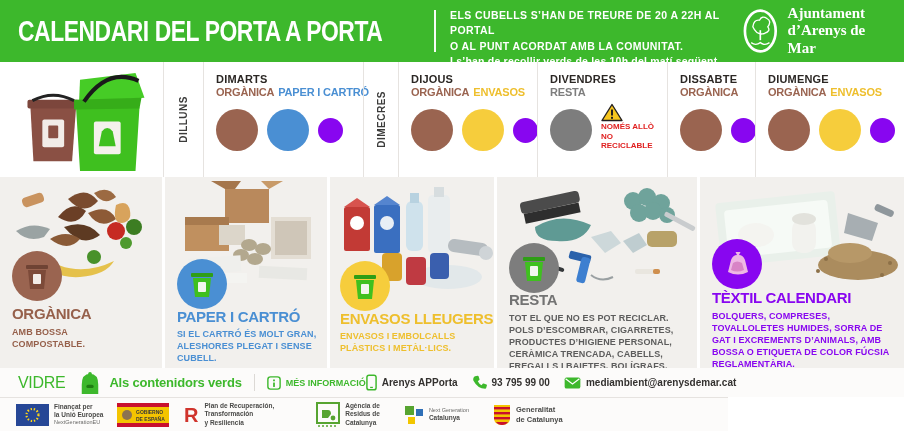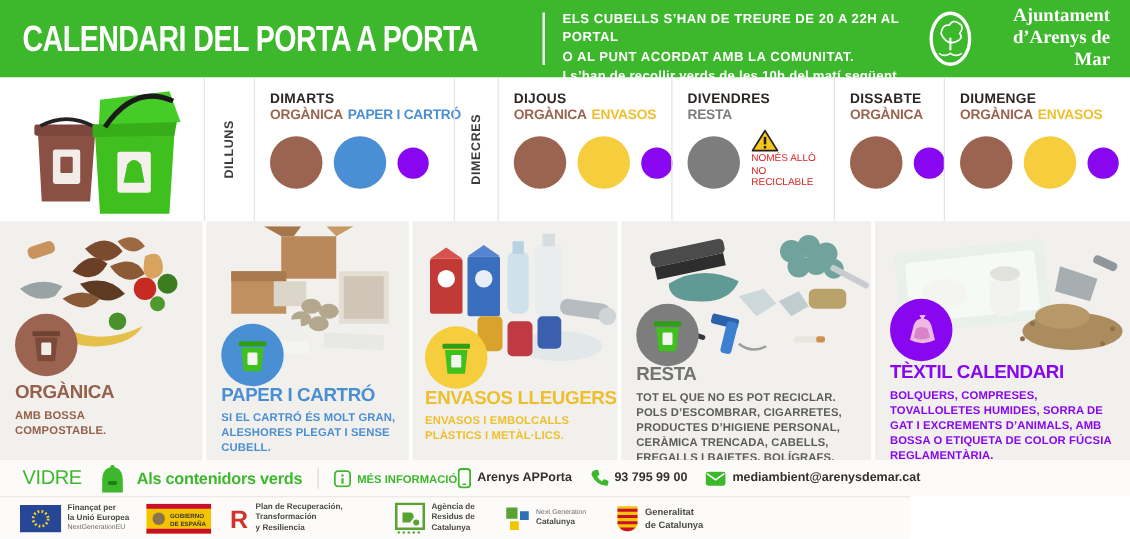--- a/index.html
+++ b/index.html
@@ -10,21 +10,21 @@
   .header { position: absolute; top: 0; left: 0; width: 904px; height: 62px;
             background: #3db82c; display: flex; align-items: center; }
   .main-title { color: #fff; font-size: 26px; font-weight: bold; letter-spacing: -0.5px;
                 white-space: nowrap; margin-left: 18px;
                 transform: scale(0.88, 1.12); transform-origin: 0 50%; }
   .header-divider { width: 2px; height: 42px; background: rgba(255,255,255,.95); margin: 0 14px 0 2px; flex: none; }
   .notice { color: #fff; font-size: 10.5px; font-weight: bold; line-height: 1.45; letter-spacing: .4px; margin-top: 15px; }
   .notice .n3 { letter-spacing: .2px; }
   .logo { margin-left: auto; margin-right: 16px; display: flex; align-items: center; gap: 9px; }
   .logo-text { color: #fff; font-family: "Liberation Serif", serif; font-weight: bold;
-               font-size: 15px; line-height: 1.15; text-align: right; }
+               font-size: 15px; line-height: 1.15; }
 
   
   .calendar { position: absolute; top: 62px; left: 0; width: 904px; height: 115px;
               background: #fff; display: flex; }
   .cal-bins { width: 163px; flex: none; position: relative; }
   .cal-col { border-left: 1px solid #e6e3e0; flex: none; }
   .cal-strip { width: 40px; display: flex; align-items: center; justify-content: center; }
   .cal-strip.narrow { width: 35px; }
   .vday { writing-mode: vertical-rl; transform: rotate(180deg); font-size: 10px; font-weight: bold;
           color: #3c3c3b; letter-spacing: .5px; }
@@ -35,21 +35,21 @@
   .circles { display: flex; align-items: center; gap: 9px; margin-top: 11px; }
   .circle { border-radius: 50%; flex: none; }
   .circle.lg { width: 42px; height: 42px; }
   .circle.sm { width: 25px; height: 25px; }
   .bg-brown { background: #9a6450; } .bg-blue { background: #4a8fd3; }
   .bg-yellow { background: #f6cd3c; } .bg-gray { background: #7d7d7d; }
   .bg-purple { background: #8806f0; }
   .t-brown { color: #9a6450; } .t-blue { color: #4a8fd3; } .t-yellow { color: #eebf2d; }
   .t-gray { color: #7d7d7d; }
   .warn-box { display: flex; flex-direction: column; align-items: flex-start; margin-top: -6px; }
-  .warn-text { font-size: 8px; font-weight: normal; color: #e01f1f; line-height: 1.2; letter-spacing: 0; }
+  .warn-text { font-size: 8px; font-weight: bold; color: #e01f1f; line-height: 1.2; letter-spacing: 0; }
 
   
   .main { position: absolute; top: 177px; left: 0; width: 904px; height: 191px;
           background: #f2f0ed; display: flex; }
   .sec { position: relative; border-right: 3px solid #fff; height: 191px; }
   .sec:last-child { border-right: none; }
   .sec-photo { position: absolute; top: 4px; left: 0; width: 100%; }
   .sec-icon { position: absolute; width: 50px; height: 50px; border-radius: 50%;
               display: flex; align-items: center; justify-content: center; }
   .sec-title { position: absolute; font-size: 15px; font-weight: bold; letter-spacing: -0.3px; white-space: nowrap; }

